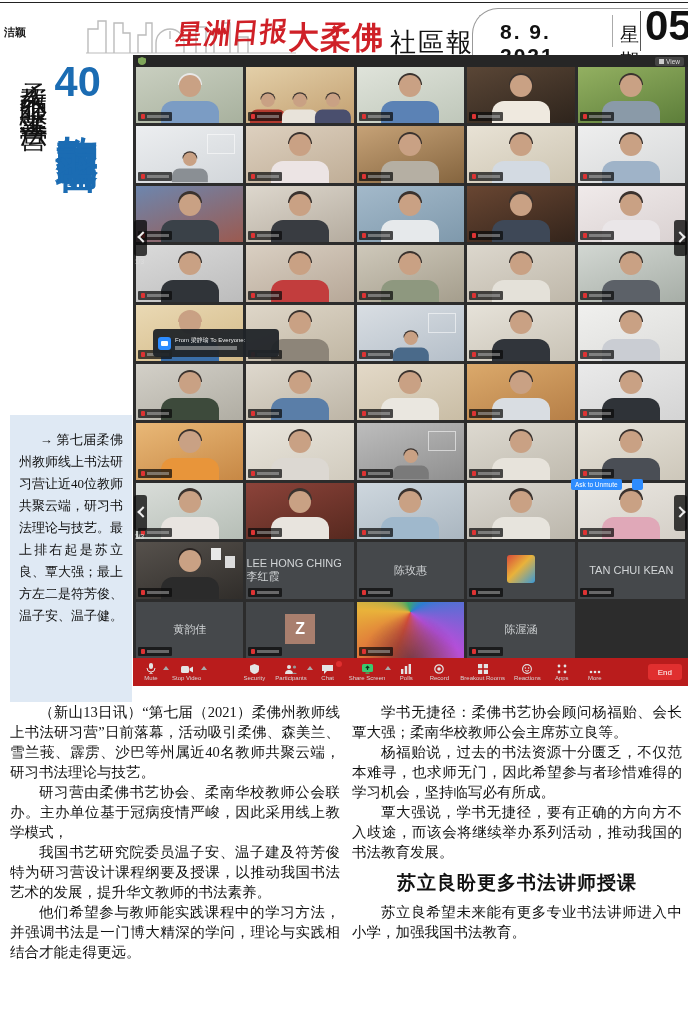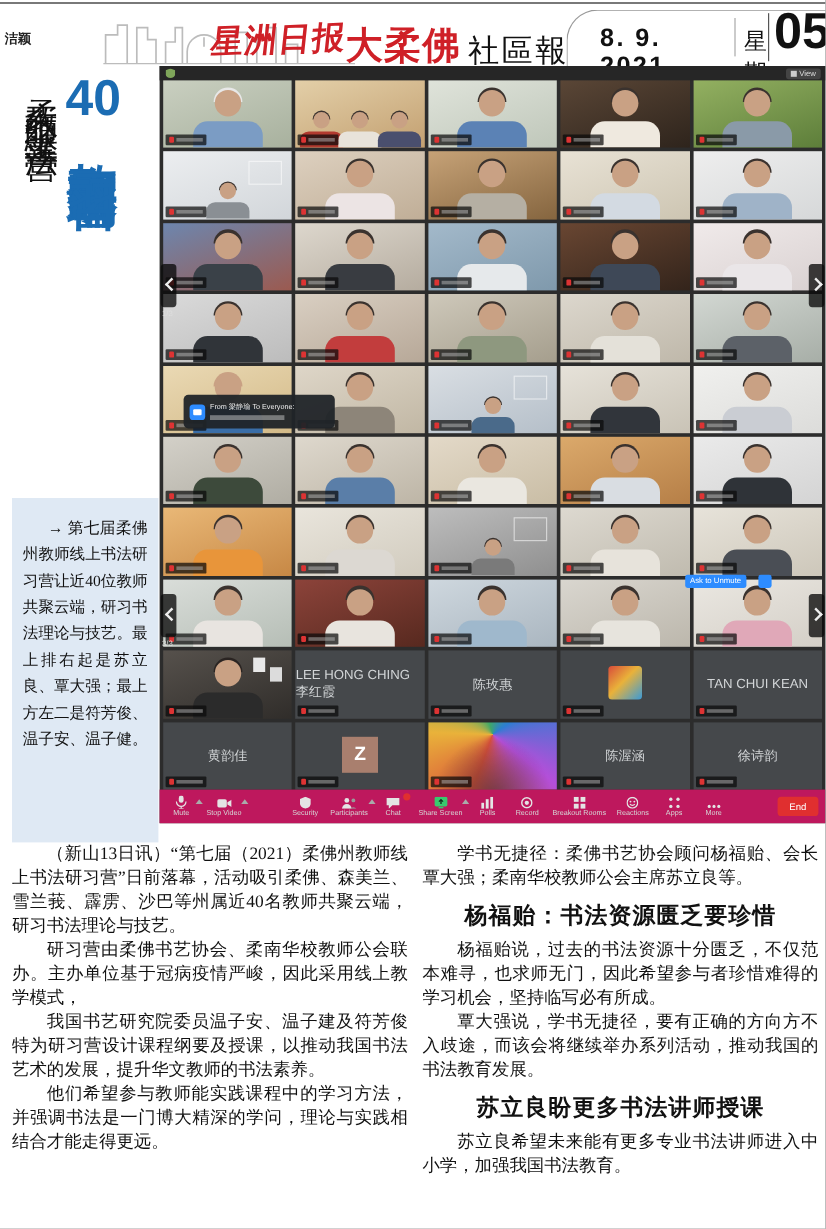--- a/index.html
+++ b/index.html
@@ -90,21 +90,21 @@
   .toast .cicon span{display:block;width:7px;height:5px;background:#fff;border-radius:1px;}
   .toast .tl1{font-size:6px;color:#eee;font-family:"Liberation Sans","DejaVu Sans",sans-serif;
         white-space:nowrap;line-height:1.4;}
   .toast .tl2{width:62px;height:4px;background:rgba(200,200,200,.5);margin-top:2px;}
   .askbtn{position:absolute;left:438px;top:424px;height:11px;background:#2d8cff;border-radius:2px;
         color:#fff;font-size:6.5px;font-family:"Liberation Sans","DejaVu Sans",sans-serif;
         display:flex;align-items:center;padding:0 4px;z-index:7;}
   .asksq{position:absolute;left:499px;top:424px;width:11px;height:11px;background:#2d8cff;border-radius:2px;z-index:7;}
 
   
-  .z-toolbar{position:absolute;left:0;bottom:0;width:100%;height:28px;background:#be185d;
+  .z-toolbar{position:absolute;left:0;bottom:0;width:100%;height:28px;background:#b91c1c;
         display:flex;align-items:center;padding:0 6px;box-sizing:border-box;gap:9px;}
   .tbtn{display:flex;flex-direction:column;align-items:center;justify-content:center;gap:1px;
         color:#d6d6d6;min-width:24px;position:relative;}
   .tbtn .ticon{height:11px;display:flex;align-items:flex-end;}
   .tbtn .tlabel{font-size:6px;font-family:"Liberation Sans","DejaVu Sans",sans-serif;white-space:nowrap;line-height:1;}
   .tbtn .badge{position:absolute;right:-2px;top:-2px;width:6px;height:6px;background:#e02f2f;border-radius:50%;}
   .tbtn .caret{position:absolute;right:-6px;top:3px;width:0;height:0;border-left:3px solid transparent;
         border-right:3px solid transparent;border-bottom:4px solid #aaa;}
   .spacer{flex:1;}
   .endbtn{background:#e02f2f;color:#fff;border-radius:3px;height:16px;display:flex;align-items:center;
@@ -680,27 +680,20 @@
     <span class="labelmask"></span>
           </div>
         </div>
         <div class="tile nametile">
           <span class="nametxt">陈渥涵</span>
           <div class="labelbar">
     <span class="micdot"></span>
     <span class="labelmask"></span>
           </div>
         </div>
-        <div class="tile nametile">
-          <span class="nametxt">徐诗韵</span>
-          <div class="labelbar">
-    <span class="micdot"></span>
-    <span class="labelmask"></span>
-          </div>
-        </div>
       </div>
 
     <div class="navbtn left" style="left:1px;top:165px;">
         <span class="chev"></span>
       </div>
     <div class="navbtn right" style="right:1px;top:165px;">
         <span class="chev"></span>
       </div>
     <div class="pageind" style="left:2px;top:203px;">1/3</div>
     <div class="navbtn left" style="left:1px;top:440px;">
@@ -866,20 +859,19 @@
 
   <div class="article">
     <div class="colL">
       <p>（新山13日讯）“第七届（2021）柔佛州教师线上书法研习营”日前落幕，活动吸引柔佛、森美兰、雪兰莪、霹雳、沙巴等州属近40名教师共聚云端，研习书法理论与技艺。</p>
       <p>研习营由柔佛书艺协会、柔南华校教师公会联办。主办单位基于冠病疫情严峻，因此采用线上教学模式，</p>
       <p>我国书艺研究院委员温子安、温子建及符芳俊特为研习营设计课程纲要及授课，以推动我国书法艺术的发展，提升华文教师的书法素养。</p>
       <p>他们希望参与教师能实践课程中的学习方法，并强调书法是一门博大精深的学问，理论与实践相结合才能走得更远。</p>
     </div>
     <div class="colR">
       <p>学书无捷径：柔佛书艺协会顾问杨福贻、会长覃大强；柔南华校教师公会主席苏立良等。</p>
-      <h3>杨福贻：书法资源匮乏要珍惜</h3>
       <p>杨福贻说，过去的书法资源十分匮乏，不仅范本难寻，也求师无门，因此希望参与者珍惜难得的学习机会，坚持临写必有所成。</p>
       <p>覃大强说，学书无捷径，要有正确的方向方不入歧途，而该会将继续举办系列活动，推动我国的书法教育发展。</p>
       <h3>苏立良盼更多书法讲师授课</h3>
       <p>苏立良希望未来能有更多专业书法讲师进入中小学，加强我国书法教育。</p>
     </div>
   </div>
 </div>
 
 </body></html>

